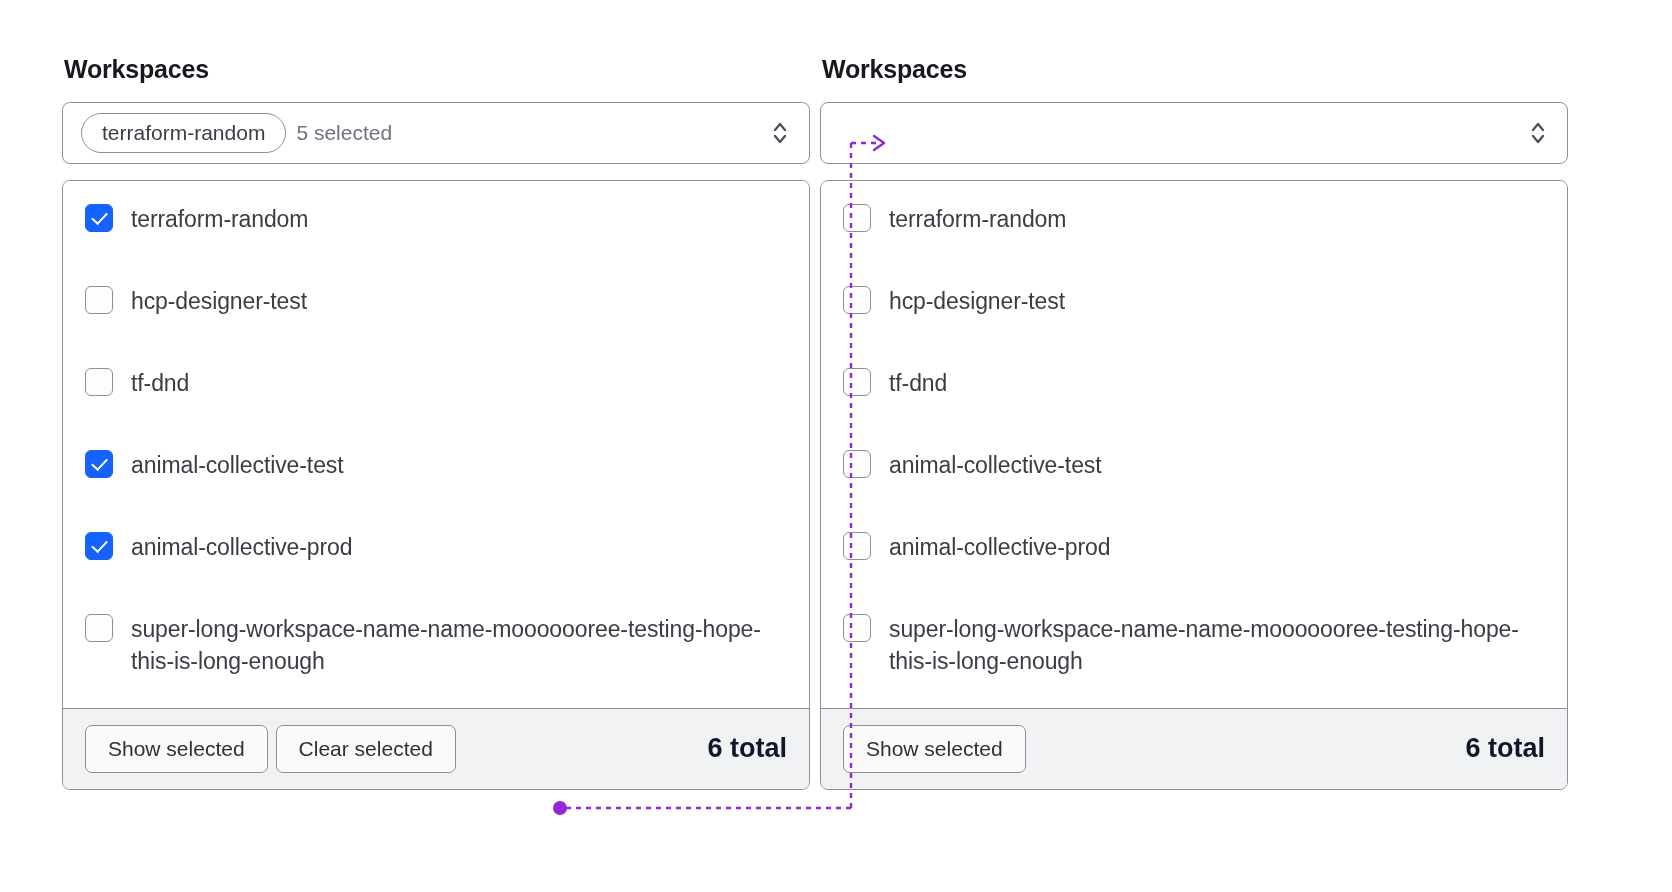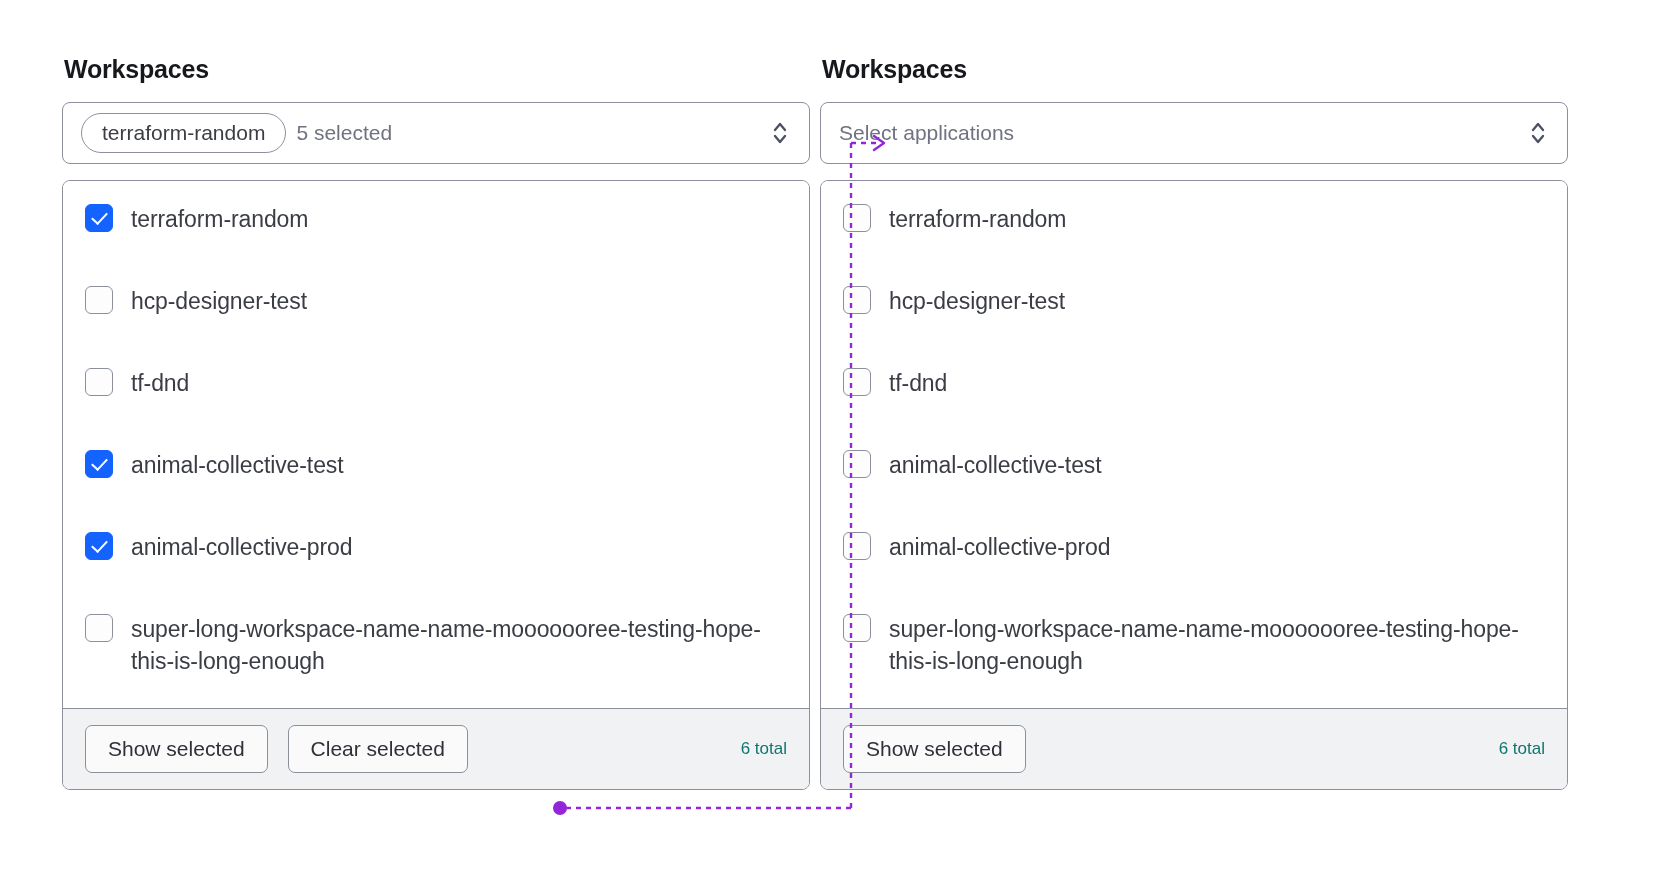--- a/index.html
+++ b/index.html
@@ -175,21 +175,21 @@
   .option-label.wrap {
     max-width: 640px;
     word-break: break-word;
   }
 
   
   .list-footer {
     box-sizing: border-box;
     display: flex;
     align-items: center;
-    gap: 20px;
+    gap: 8px;
     padding: 16px 22px;
     background: #f1f2f4;
     border-top: 1px solid #8c909c;
   }
 
   .ghost-button {
     box-sizing: border-box;
     height: 48px;
     padding: 0 22px;
     display: inline-flex;
@@ -199,23 +199,24 @@
     background: #fafafb;
     font-family: "Liberation Sans", sans-serif;
     font-size: 21px;
     color: #2f3138;
     white-space: nowrap;
     cursor: pointer;
   }
 
   .total-count {
     margin-left: auto;
-    font-size: 17px;
-    color: #0f766e;
-    white-space: nowrap;
+    font-size: 27px;
+    color: #0f172a;
+    white-space: nowrap;
+    font-weight: bold;
   }
 
   
   .annotation-layer {
     position: absolute;
     inset: 0;
     pointer-events: none;
   }
 </style>
 </head>
@@ -281,21 +282,20 @@
         <span class="total-count">6 total</span>
       </div>
     </div>
   </div>
 
   <div class="panel panel-right">
 
     <div class="panel-title">Workspaces</div>
 
     <div class="select-field">
-      <div class="select-placeholder">Select applications</div>
       <span class="chevron-updown">
         <svg width="20" height="30" viewBox="0 0 20 30" fill="none" aria-hidden="true">
           <path d="M5 12 L10 6 L15 12" stroke="#4c5161" stroke-width="2.3" stroke-linecap="round" stroke-linejoin="round"></path>
           <path d="M5 18 L10 24 L15 18" stroke="#4c5161" stroke-width="2.3" stroke-linecap="round" stroke-linejoin="round"></path>
         </svg>
       </span>
     </div>
 
     <div class="listbox">
       <div class="options">

